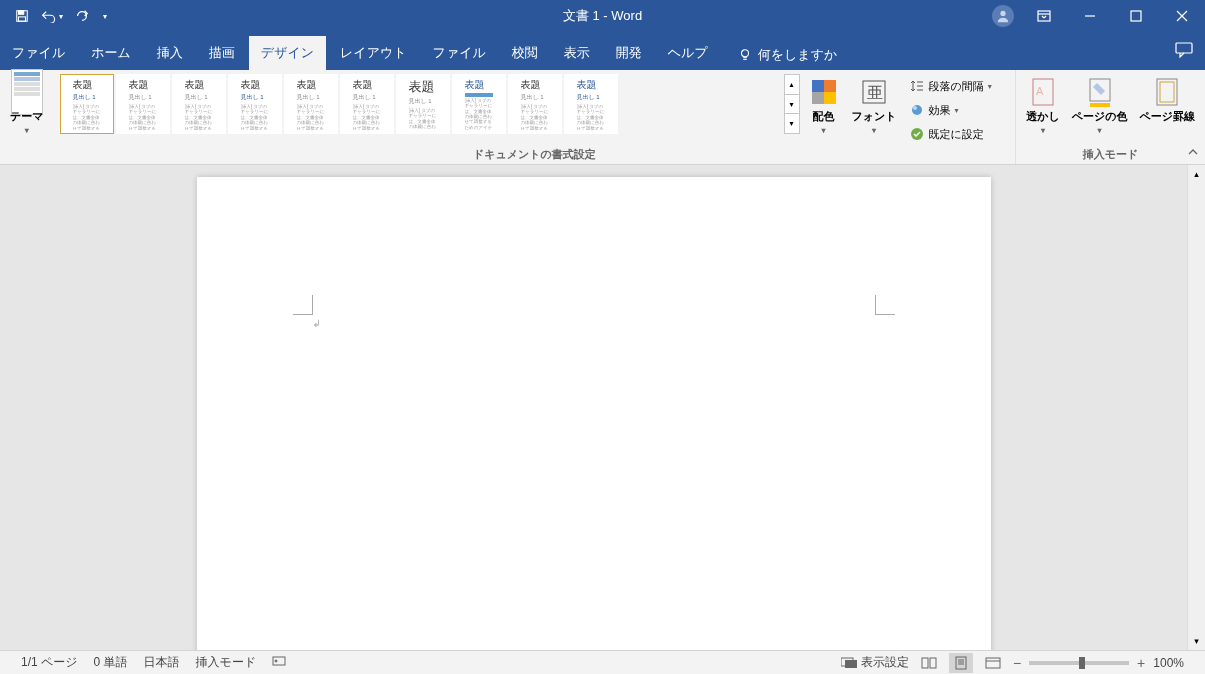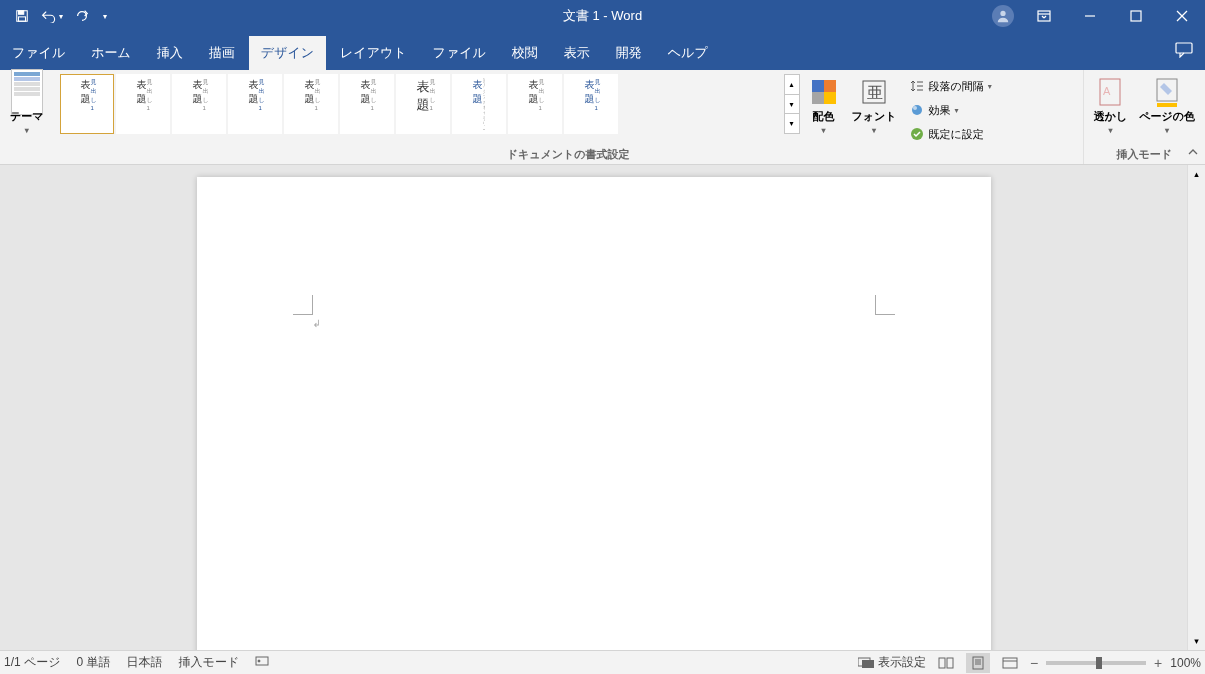--- a/index.html
+++ b/index.html
@@ -30,21 +30,21 @@
 
 .big-btn { display: flex; flex-direction: column; align-items: center; justify-content: flex-start; padding: 2px 4px; cursor: pointer; font-size: 11px; min-width: 38px; position: relative; }
 .big-btn .ic { width: 32px; height: 32px; display: flex; align-items: center; justify-content: center; margin-bottom: 2px; }
 .big-btn .lbl { line-height: 1.2; text-align: center; font-weight: bold; }
 .chev-sm { font-size: 8px; color: #666; }
 
 .theme-thumb { width: 40px; height: 46px; border: 1px solid #c6c6c6; background: #fff; display: flex; flex-direction: column; padding: 2px; font-size: 5px; gap: 1px; }
 .theme-thumb .tt-bar { height: 4px; background: #ddd; }
 
 .style-gallery { display: flex; gap: 2px; overflow: hidden; width: 720px; }
-.style-item { width: 54px; height: 60px; border: 1px solid transparent; background: #fff; padding: 3px 20px; cursor: pointer; display: flex; flex-direction: row; overflow: hidden; }
+.style-item { width: 54px; height: 60px; border: 1px solid transparent; background: #fff; padding: 3px 12px; cursor: pointer; display: flex; flex-direction: column; overflow: hidden; }
 .style-item.first { border-color: #d4a33a; }
 .style-title { font-size: 10px; color: #333; margin-bottom: 1px; }
 .style-title.big { font-size: 13px; color: #333; font-weight: 300; }
 .style-title.blue { color: #2b579a; }
 .style-sub { font-size: 6px; color: #888; margin-bottom: 2px; }
 .style-sub.blue { color: #2b579a; }
 .style-bar { height: 5px; background: #5b9bd5; margin-bottom: 1px; }
 .style-body { font-size: 4.5px; color: #999; line-height: 1.2; overflow: hidden; }
 .gal-scroll { width: 16px; display: flex; flex-direction: column; border: 1px solid #c6c6c6; }
 .gal-scroll div { flex: 1; display: flex; align-items: center; justify-content: center; font-size: 8px; cursor: pointer; border-bottom: 1px solid #c6c6c6; background: #fff; }
@@ -60,21 +60,21 @@
 .doc-scroll { flex: 1; overflow: auto; display: flex; justify-content: center; }
 .page { width: 794px; min-height: 700px; background: #fff; box-shadow: 0 0 6px rgba(0,0,0,0.2); margin-top: 12px; position: relative; }
 .crop-tl { position: absolute; left: 96px; top: 118px; width: 20px; height: 20px; border-left: 1px solid #aaa; border-top: 1px solid #aaa; transform: rotate(180deg); }
 .crop-tr { position: absolute; right: 96px; top: 118px; width: 20px; height: 20px; border-right: 1px solid #aaa; border-top: 1px solid #aaa; transform: rotate(180deg); }
 .cursor-mark { position: absolute; left: 116px; top: 141px; font-size: 10px; color: #aaa; }
 
 .vscroll { width: 18px; background: #f0f0f0; display: flex; flex-direction: column; border-left: 1px solid #ddd; }
 .vscroll-btn { height: 18px; display: flex; align-items: center; justify-content: center; font-size: 9px; cursor: pointer; background: #f0f0f0; }
 
 
-.statusbar { height: 24px; background: #f3f3f3; border-top: 1px solid #d4d4d4; display: flex; align-items: center; font-size: 12px; color: #444; padding: 0 4px; gap: 16px; }
+.statusbar { height: 24px; background: #f3f3f3; border-top: 1px solid #d4d4d4; display: flex; align-items: center; font-size: 12px; color: #444; padding: 0 21px; gap: 16px; }
 .status-item { cursor: pointer; }
 .status-right { margin-left: auto; display: flex; align-items: center; gap: 8px; }
 .view-btn { width: 24px; height: 20px; display: flex; align-items: center; justify-content: center; cursor: pointer; }
 .view-btn.active { background: #d4d4d4; }
 .zoom-slider { width: 100px; height: 4px; background: #c6c6c6; position: relative; cursor: pointer; }
 .zoom-thumb { position: absolute; left: 50%; top: -4px; width: 6px; height: 12px; background: #666; }
 .zoom-tick { position: absolute; left: 50%; top: -2px; width: 1px; height: 8px; background: #888; }
 </style>
 </head>
 <body>
@@ -146,20 +146,28 @@
   <div class="tab">ホーム</div>
   <div class="tab">挿入</div>
   <div class="tab">描画</div>
   <div class="tab active">デザイン</div>
   <div class="tab">レイアウト</div>
   <div class="tab">ファイル</div>
   <div class="tab">校閲</div>
   <div class="tab">表示</div>
   <div class="tab">開発</div>
   <div class="tab">ヘルプ</div>
+  <div class="tellme">
+    <svg width="14" height="14" viewBox="0 0 16 16" fill="none" stroke="#fff" stroke-width="1.2">
+        <circle cx="8" cy="6" r="4"></circle>
+        <line x1="6" y1="11" x2="10" y2="11"></line>
+        <line x1="6" y1="13" x2="10" y2="13"></line>
+      </svg>
+    <span>何をしますか</span>
+  </div>
   <div class="tabrow-right">
     <svg width="18" height="16" viewBox="0 0 18 16" fill="none" stroke="#fff" stroke-width="1.2">
         <rect x="1" y="1" width="16" height="10" rx="1"></rect>
         <path d="M5 11 L5 15 L9 11"></path>
       </svg>
   </div>
 </div>
 
 <div class="ribbon">
 
@@ -314,20 +322,29 @@
       <div class="big-btn">
         <div class="ic">
             <svg width="26" height="30" viewBox="0 0 26 30">
               <rect x="3" y="2" width="20" height="22" fill="none" stroke="#888"></rect>
               <path d="M10 6 L18 14 L14 18 L6 10 Z" fill="#b4c6e7"></path>
               <rect x="3" y="26" width="20" height="4" fill="#ffc000"></rect>
             </svg>
           </div>
         <div class="lbl"><span>ページの色</span><br><span class="chev-sm">▾</span></div>
       </div>
+      <div class="big-btn">
+        <div class="ic">
+            <svg width="26" height="30" viewBox="0 0 26 30" fill="none" stroke="#888" stroke-width="1">
+              <rect x="3" y="2" width="20" height="26"></rect>
+              <rect x="6" y="5" width="14" height="20" stroke="#d4a33a"></rect>
+            </svg>
+          </div>
+        <div class="lbl">ページ罫線</div>
+      </div>
     </div>
     <div class="ribbon-group-label">挿入モード</div>
   </div>
 
   <div class="collapse-btn">
     <svg width="12" height="12" viewBox="0 0 12 12" fill="none" stroke="#666" stroke-width="1.3">
         <path d="M2 8 L6 4 L10 8"></path>
       </svg>
   </div>
 </div>

